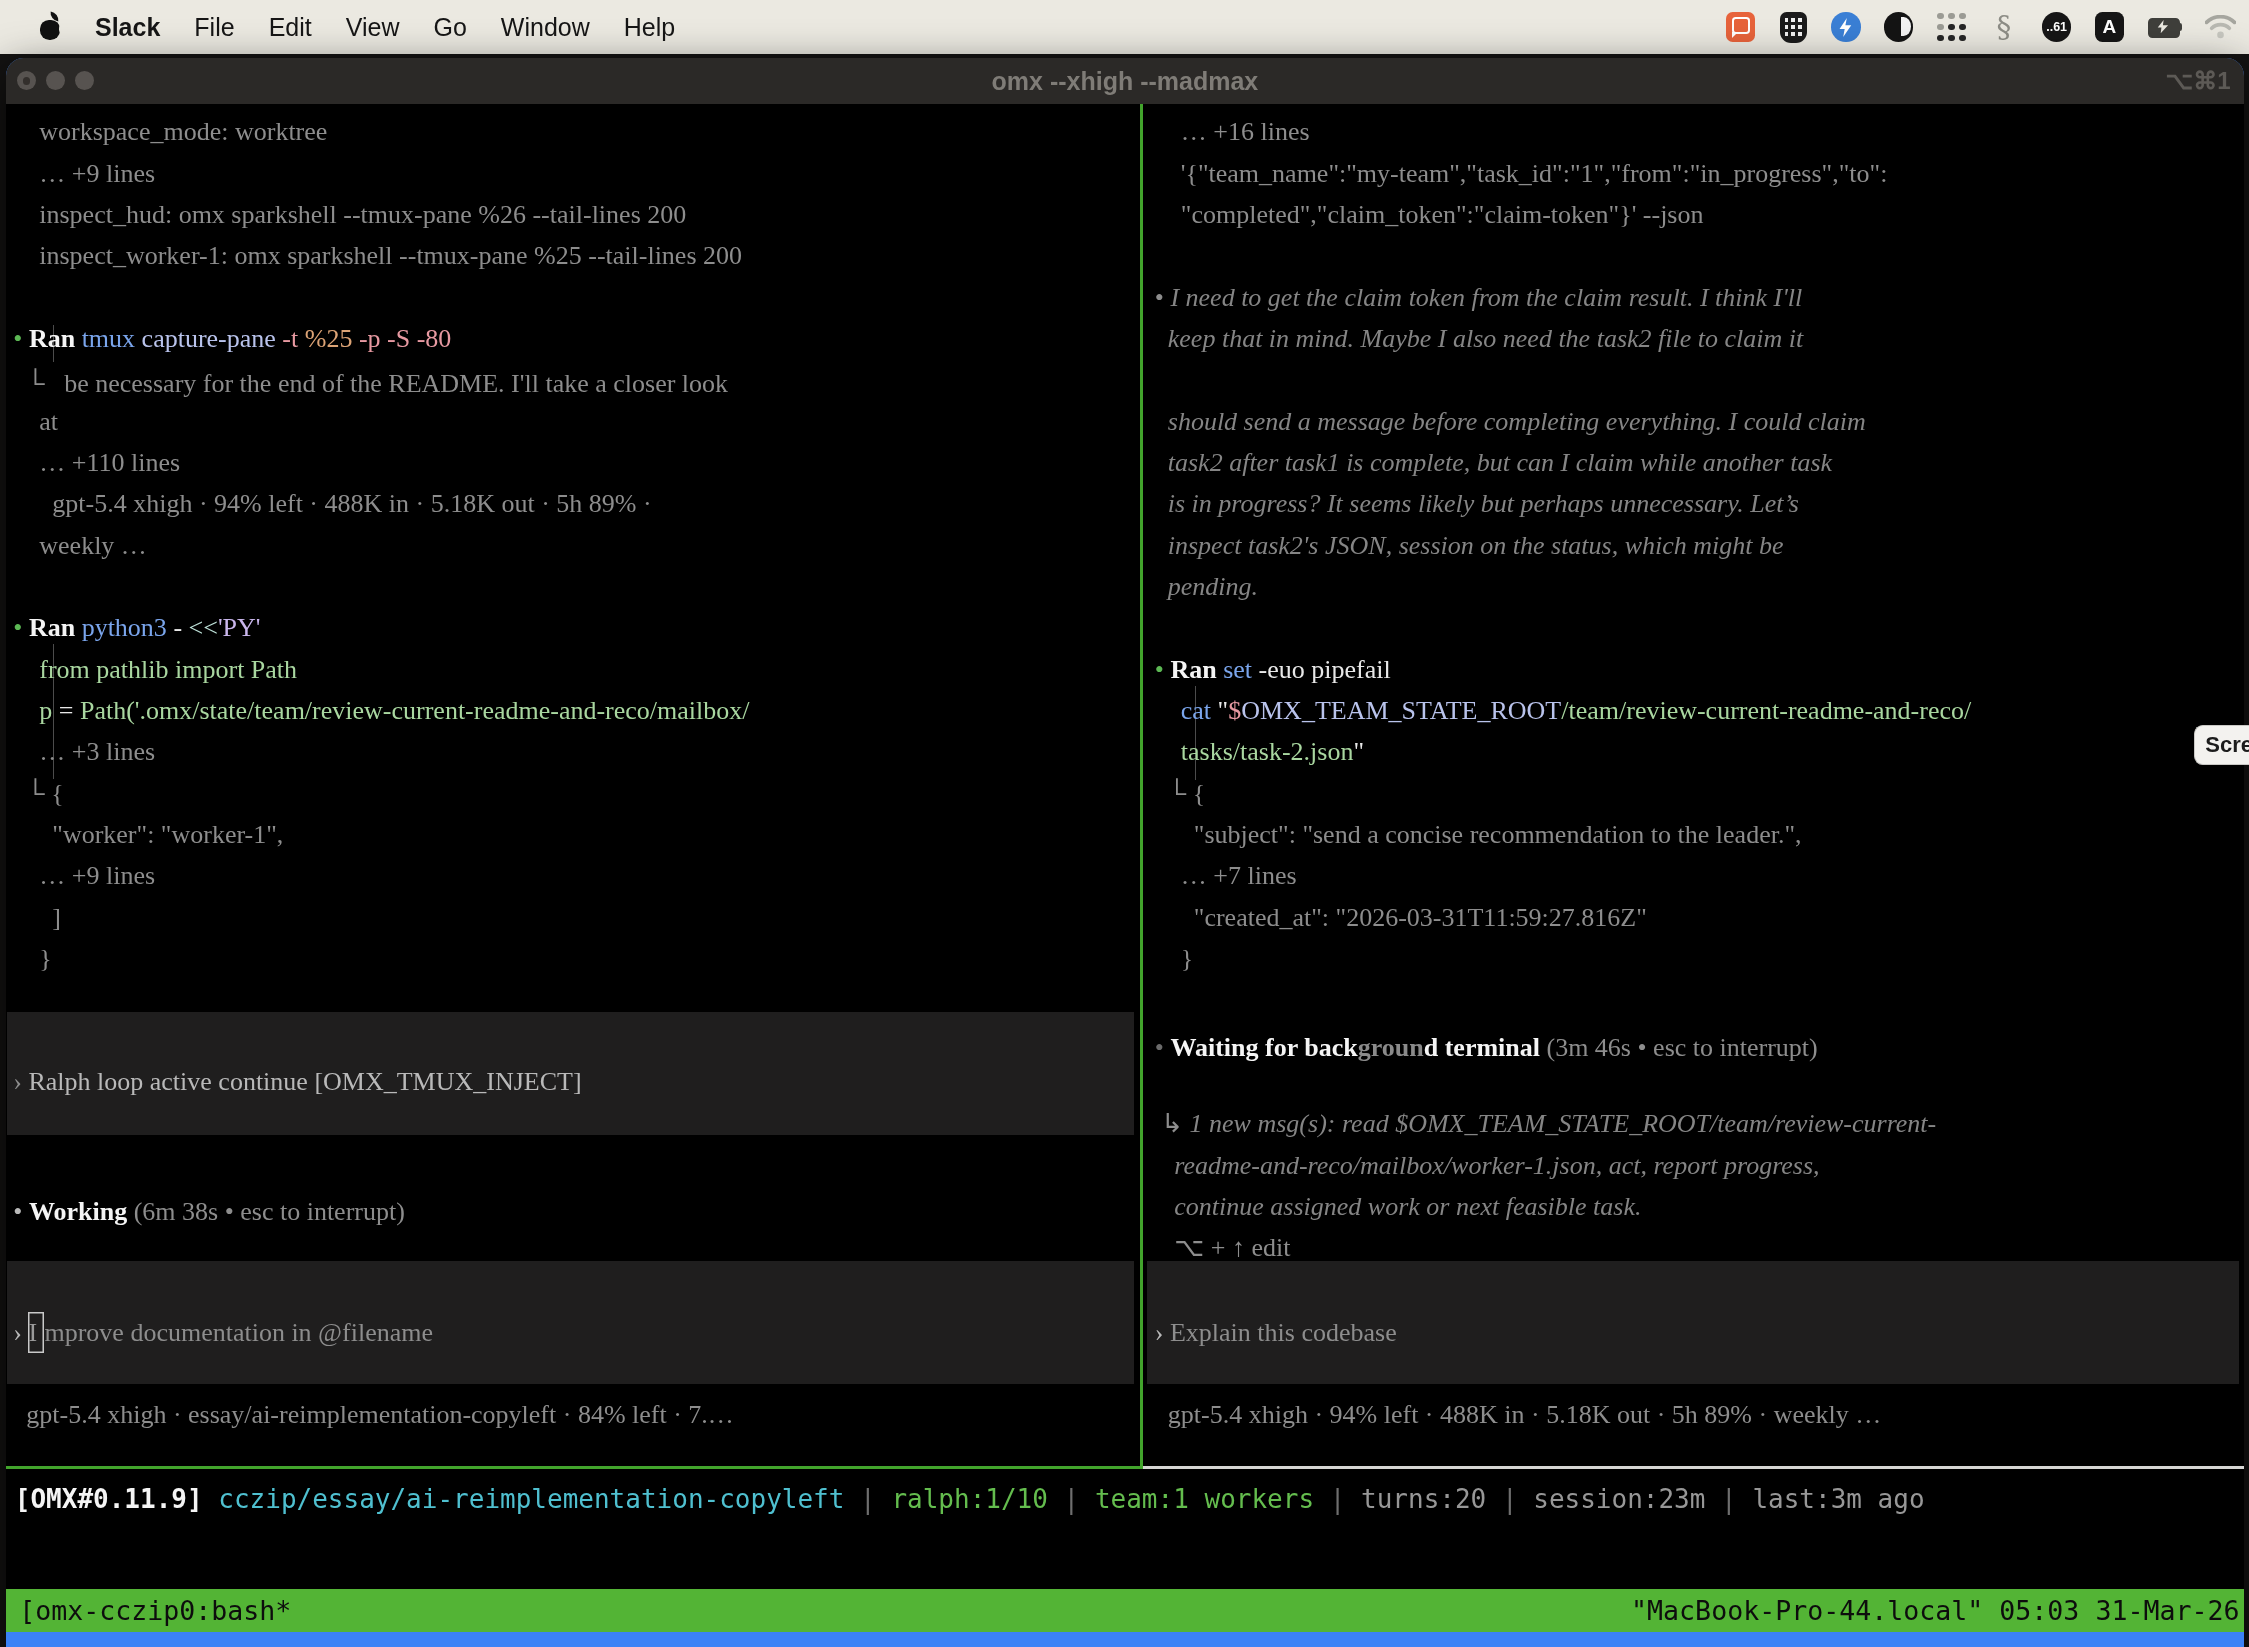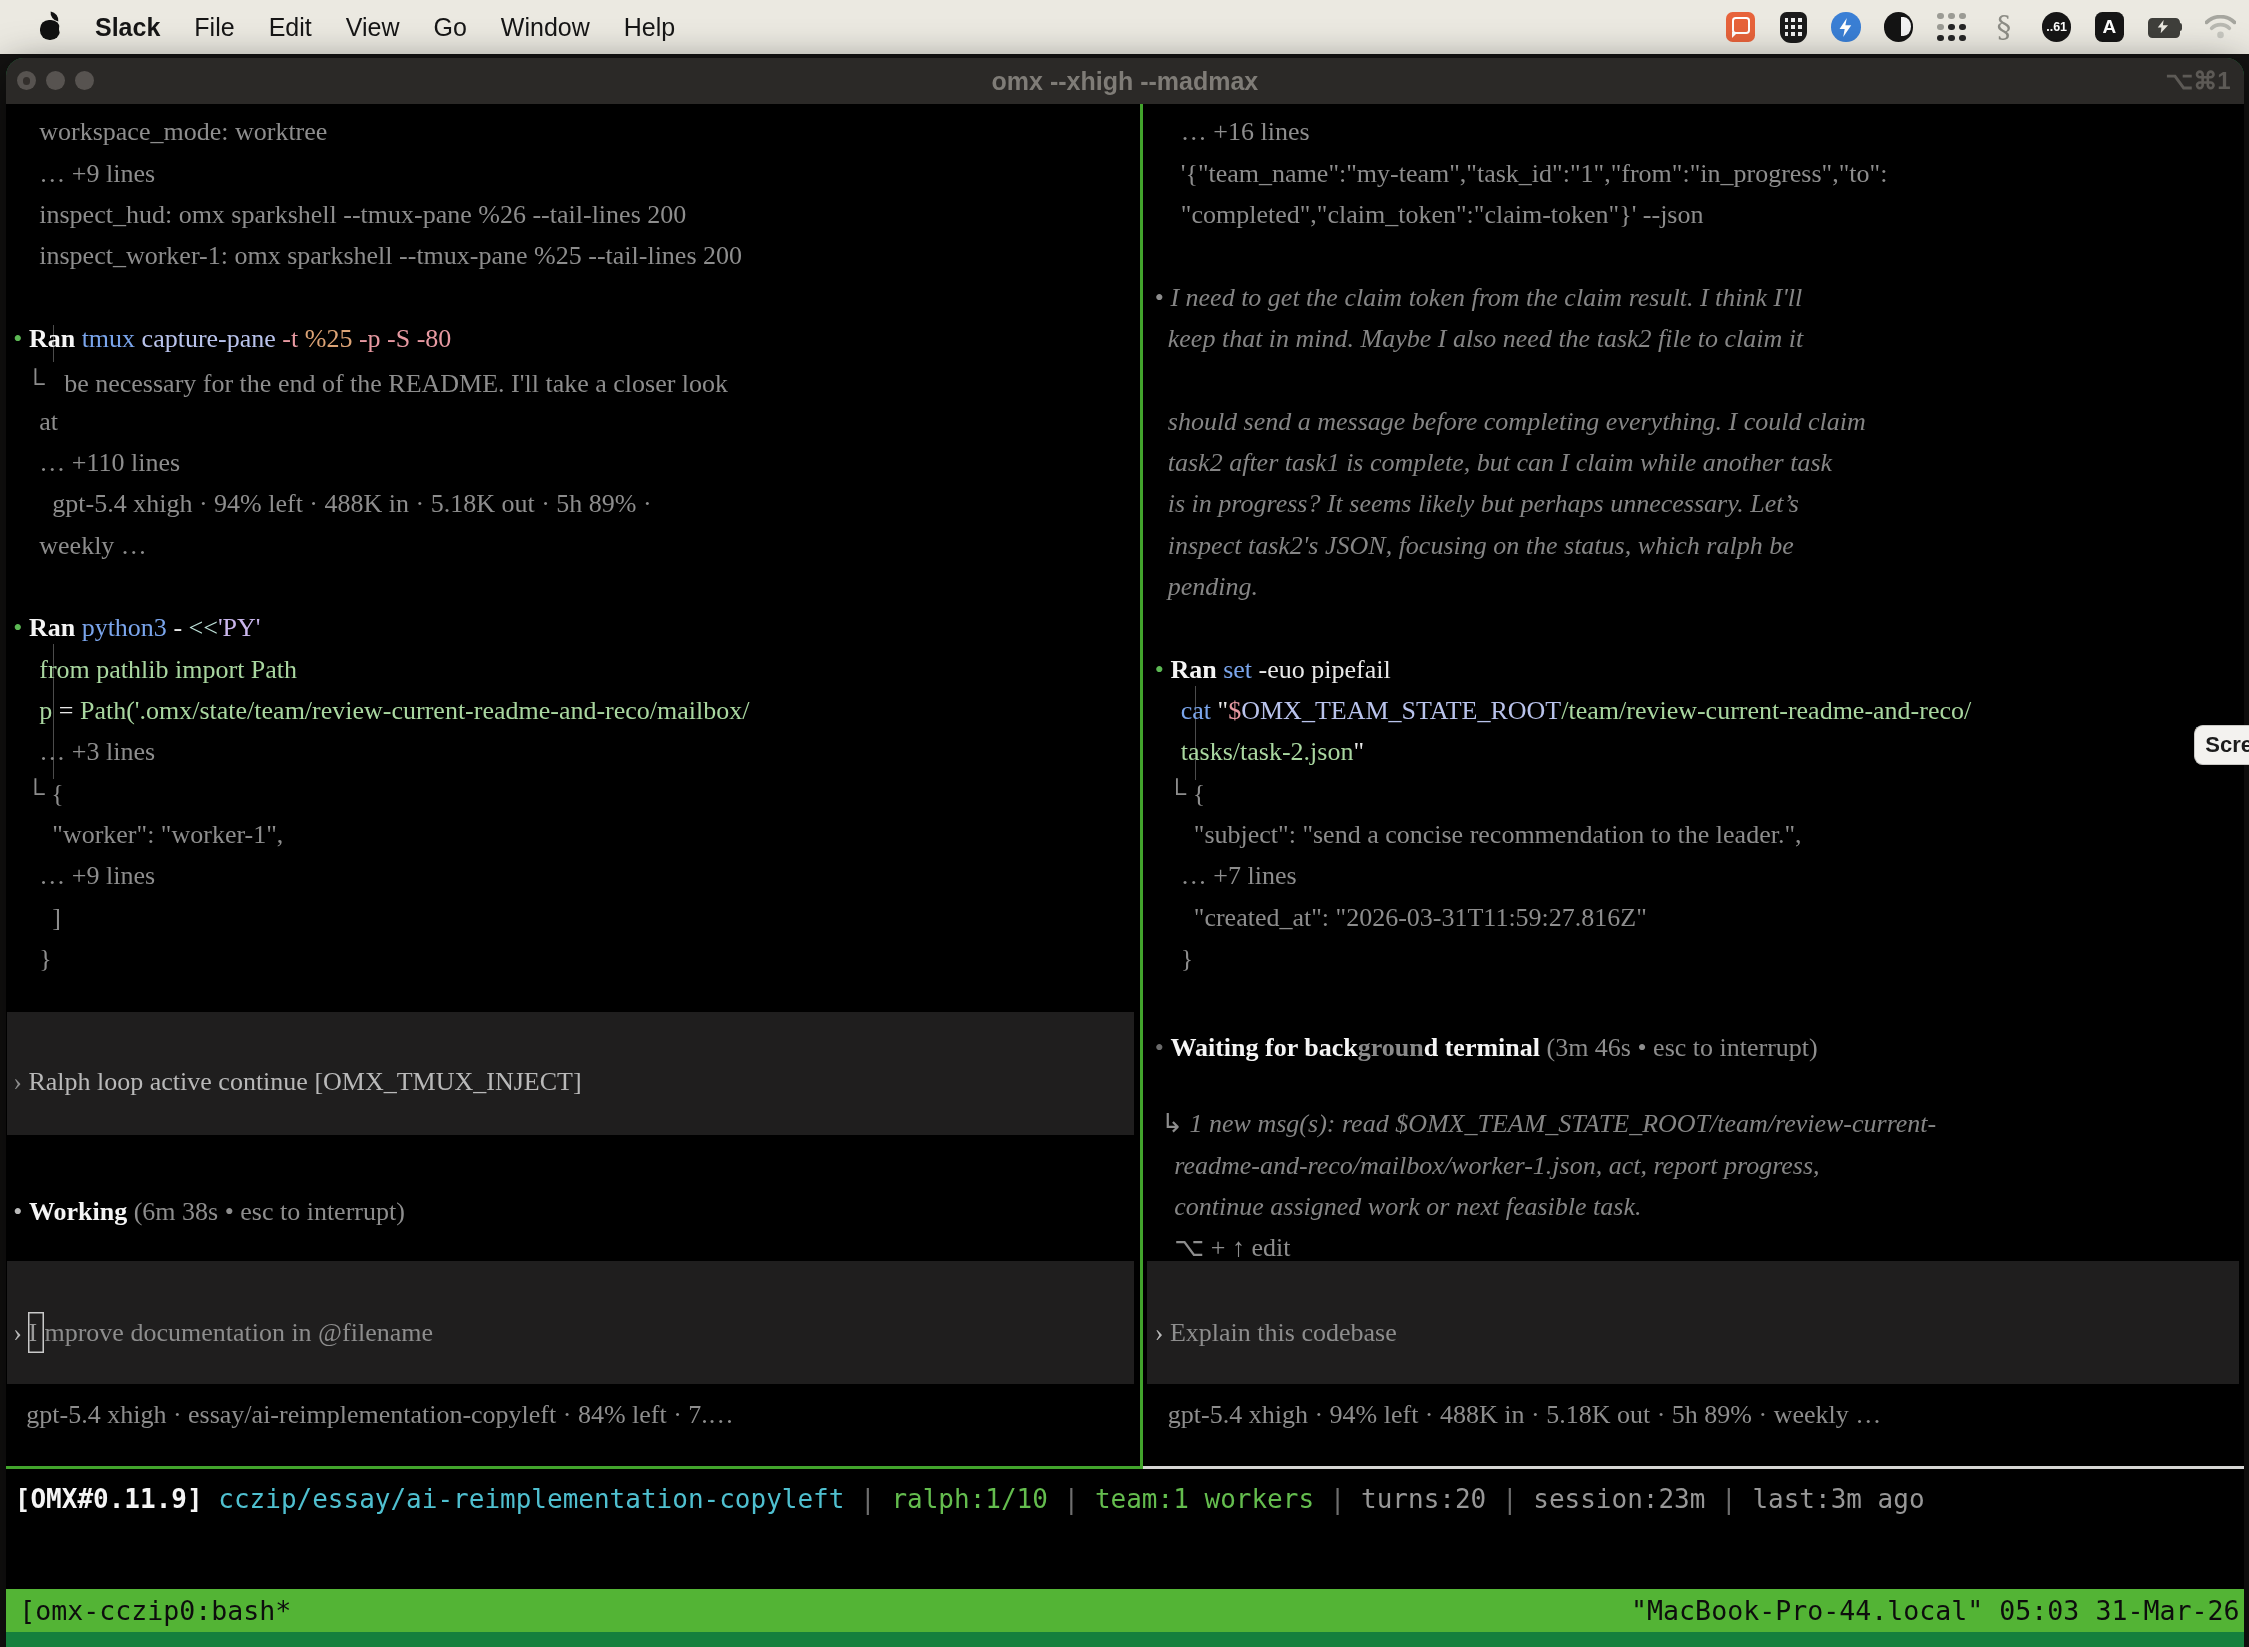--- a/index.html
+++ b/index.html
@@ -33,21 +33,21 @@
   .ic-dots i.d{background:#262626;}
   .ic-squig{font-size:29.5px;color:#8d8d86;font-family:"DejaVu Serif",serif;}
   .ic-badge{width:29.5px;height:29.5px;border-radius:50%;background:#161616;color:#fff;
     display:flex;align-items:center;justify-content:center;font-size:12.5px;font-weight:bold;}
   .ic-akey{width:29.5px;height:29.5px;border-radius:7.4px;background:#161616;color:#fff;
     display:flex;align-items:center;justify-content:center;font-size:19px;font-weight:bold;}
   .ic-batt{position:relative;width:34px;height:17.7px;}
   .ic-batt .shell{position:absolute;left:0;top:0;width:28px;height:16px;border:2.2px solid #3f3f3b;border-radius:4.4px;background:#3f3f3b;}
   .ic-batt .nub{position:absolute;right:0;top:5.2px;width:3px;height:7.4px;background:#3f3f3b;border-radius:0 2.2px 2.2px 0;}
   
-  .window{position:absolute;left:5.9px;top:58px;width:2238px;height:1590px;background:#15803d;
+  .window{position:absolute;left:5.9px;top:58px;width:2238px;height:1590px;background:#3b82f6;
     border-radius:17.7px 17.7px 0 0;overflow:hidden;box-shadow:0 13.3px 44px rgba(0,0,0,.7);}
   .titlebar{position:absolute;left:0;top:0;right:0;height:46px;background:#2b2927;border-bottom:0.7px solid #161412;}
   .tl{position:absolute;top:13.3px;width:19px;height:19px;border-radius:50%;background:#575350;}
   .tl.t1{left:11px;} .tl.t2{left:40px;} .tl.t3{left:69px;}
   .tl.t1::after{content:"";position:absolute;left:5.9px;top:5.9px;width:7.4px;height:7.4px;border-radius:50%;background:#332f2c;}
   .win-title{position:absolute;left:0;right:0;top:0;height:46px;display:flex;align-items:center;justify-content:center;
     color:#7f7c77;font-size:25px;font-weight:bold;}
   .win-shortcut{position:absolute;right:13.3px;top:0;height:46px;display:flex;align-items:center;
     color:#5d5a56;font-size:24px;font-weight:bold;}
   
@@ -213,21 +213,21 @@
       <div class="tui-box" style="left:1.5px;top:1157px;width:1092px;height:123px;"></div>
       <div class="connector" style="left:49px;top:582px;height:94px;"></div>
     <div class="tline" style="top: 7.4px;"><span style="color: rgb(141, 141, 141);">    … +16 lines</span></div>
         <div class="tline" style="top: 49px;"><span style="color: rgb(141, 141, 141);">    '{"team_name":"my-team","task_id":"1","from":"in_progress","to":</span></div>
         <div class="tline" style="top: 90px;"><span style="color: rgb(141, 141, 141);">    "completed","claim_token":"claim-token"}' --json</span></div>
         <div class="tline" style="top: 173px;"><span style="color: rgb(141, 141, 141);">• </span><span style="color: rgb(133, 133, 133); font-style: italic;">I need to get the claim token from the claim result. I think I'll</span></div>
         <div class="tline" style="top: 214px;"><span style="color: rgb(133, 133, 133); font-style: italic;">  keep that in mind. Maybe I also need the task2 file to claim it</span></div>
         <div class="tline" style="top: 297px;"><span style="color: rgb(133, 133, 133); font-style: italic;">  should send a message before completing everything. I could claim</span></div>
         <div class="tline" style="top: 338px;"><span style="color: rgb(133, 133, 133); font-style: italic;">  task2 after task1 is complete, but can I claim while another task</span></div>
         <div class="tline" style="top: 379px;"><span style="color: rgb(133, 133, 133); font-style: italic;">  is in progress? It seems likely but perhaps unnecessary. Let’s</span></div>
-        <div class="tline" style="top: 421px;"><span style="color: rgb(133, 133, 133); font-style: italic;">  inspect task2's JSON, focusing on the status, which ralph be</span></div>
+        <div class="tline" style="top: 421px;"><span style="color: rgb(133, 133, 133); font-style: italic;">  inspect task2's JSON, session on the status, which might be</span></div>
         <div class="tline" style="top: 462px;"><span style="color: rgb(133, 133, 133); font-style: italic;">  pending.</span></div>
         <div class="tline" style="top: 545px;"><span style="color: rgb(92, 184, 84);">• </span><span style="color: rgb(245, 245, 245); font-weight: bold;">Ran </span><span style="color: rgb(122, 165, 236);">set </span><span style="color: rgb(232, 232, 232);">-euo pipefail</span></div>
         <div class="tline" style="top: 586px;"><span style="color: rgb(232, 232, 232);">    </span><span style="color: rgb(122, 165, 236);">cat </span><span style="color: rgb(232, 232, 232);">"</span><span style="color: rgb(231, 153, 161);">$</span><span style="color: rgb(185, 195, 236);">OMX_TEAM_STATE_ROOT</span><span style="color: rgb(169, 215, 160);">/team/review-current-readme-and-reco/</span></div>
         <div class="tline" style="top: 627px;"><span style="color: rgb(232, 232, 232);">    </span><span style="color: rgb(169, 215, 160);">tasks/task-2.json</span><span style="color: rgb(232, 232, 232);">"</span></div>
         <div class="tline" style="top: 669px;"><span style="color: rgb(141, 141, 141);">  └ {</span></div>
         <div class="tline" style="top: 710px;"><span style="color: rgb(141, 141, 141);">      "subject": "send a concise recommendation to the leader.",</span></div>
         <div class="tline" style="top: 751px;"><span style="color: rgb(141, 141, 141);">    … +7 lines</span></div>
         <div class="tline" style="top: 793px;"><span style="color: rgb(141, 141, 141);">      "created_at": "2026-03-31T11:59:27.816Z"</span></div>
         <div class="tline" style="top: 834px;"><span style="color: rgb(141, 141, 141);">    }</span></div>
         <div class="tline" style="top: 923px;"><span style="color: rgb(107, 107, 107);">• </span><span style="color: rgb(245, 245, 245); font-weight: bold;">Waiting for back</span><span style="color: rgb(138, 138, 138); font-weight: bold;">groun</span><span style="color: rgb(245, 245, 245); font-weight: bold;">d terminal </span><span style="color: rgb(141, 141, 141);">(3m 46s • esc to interrupt)</span></div>

